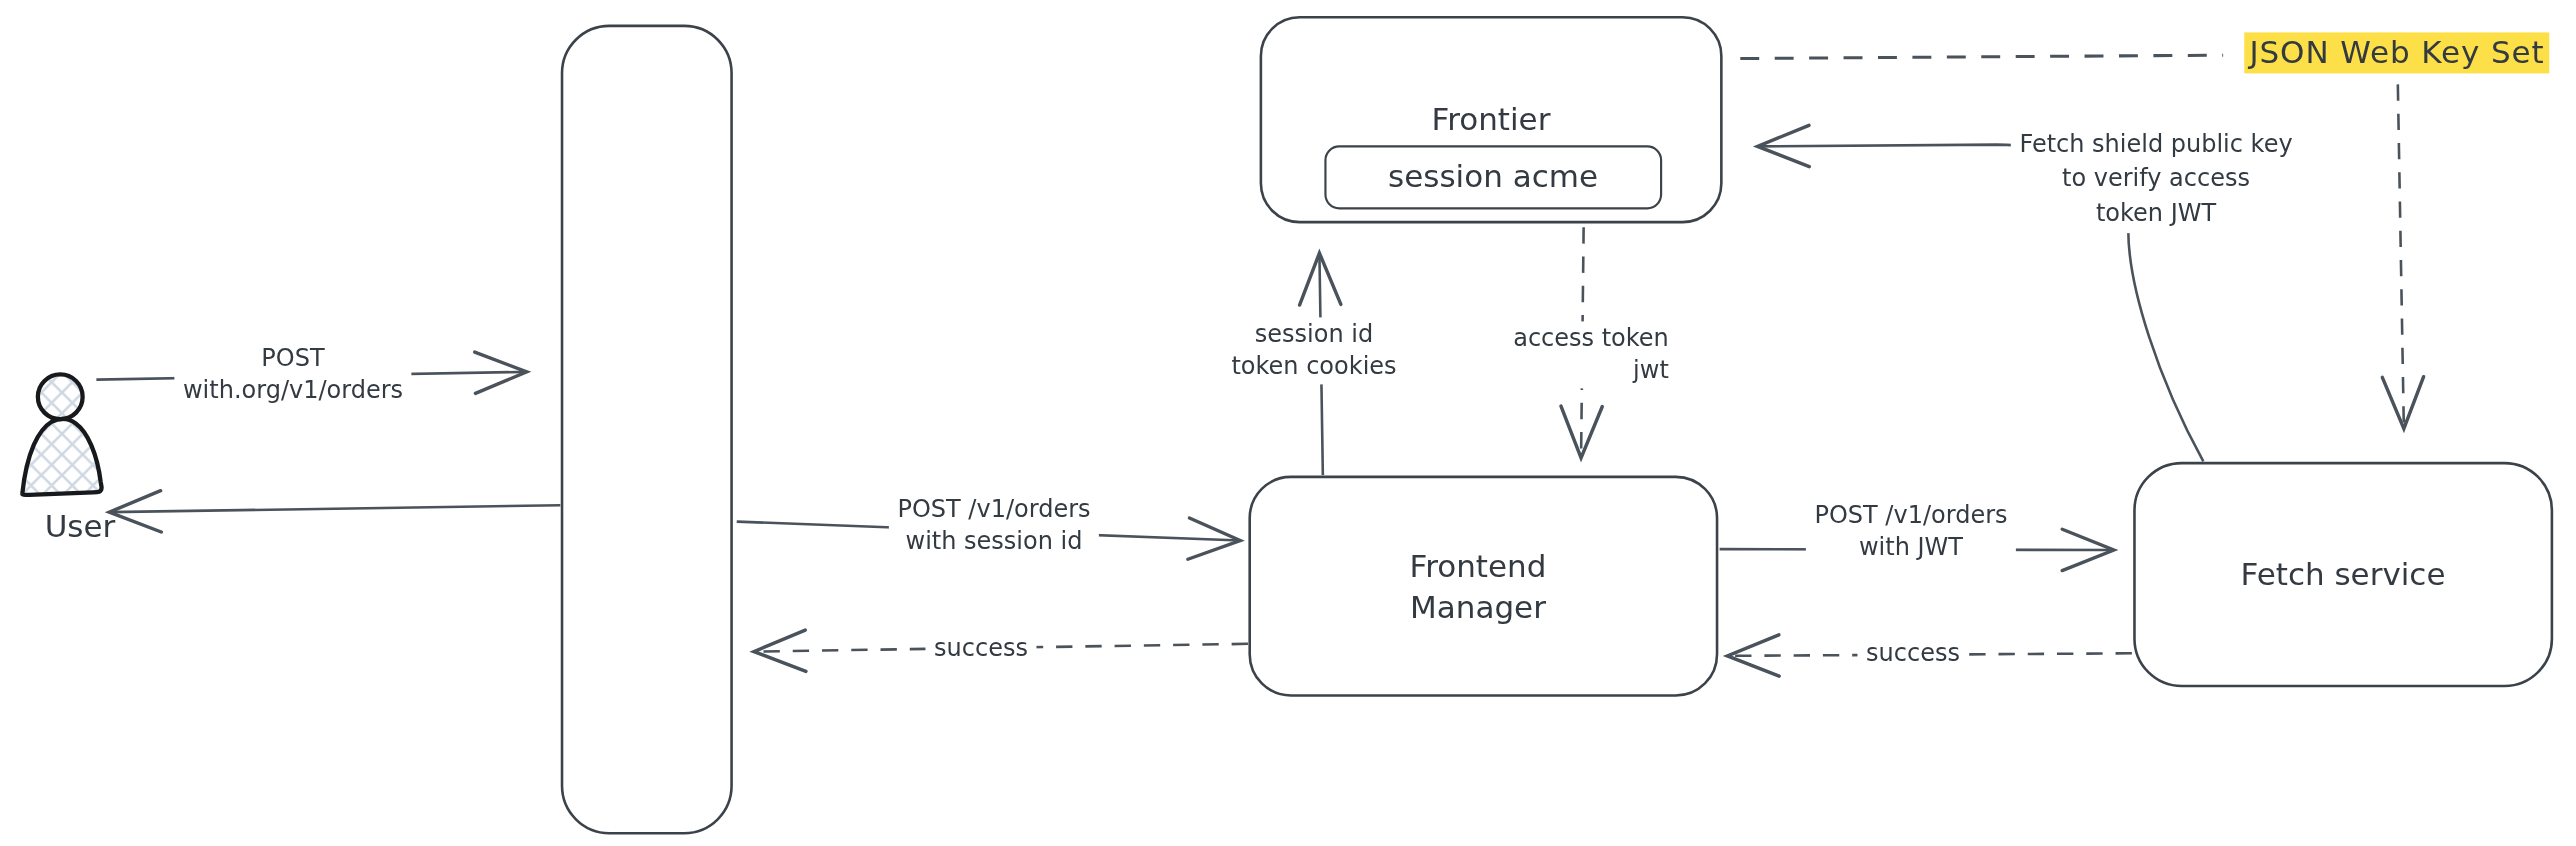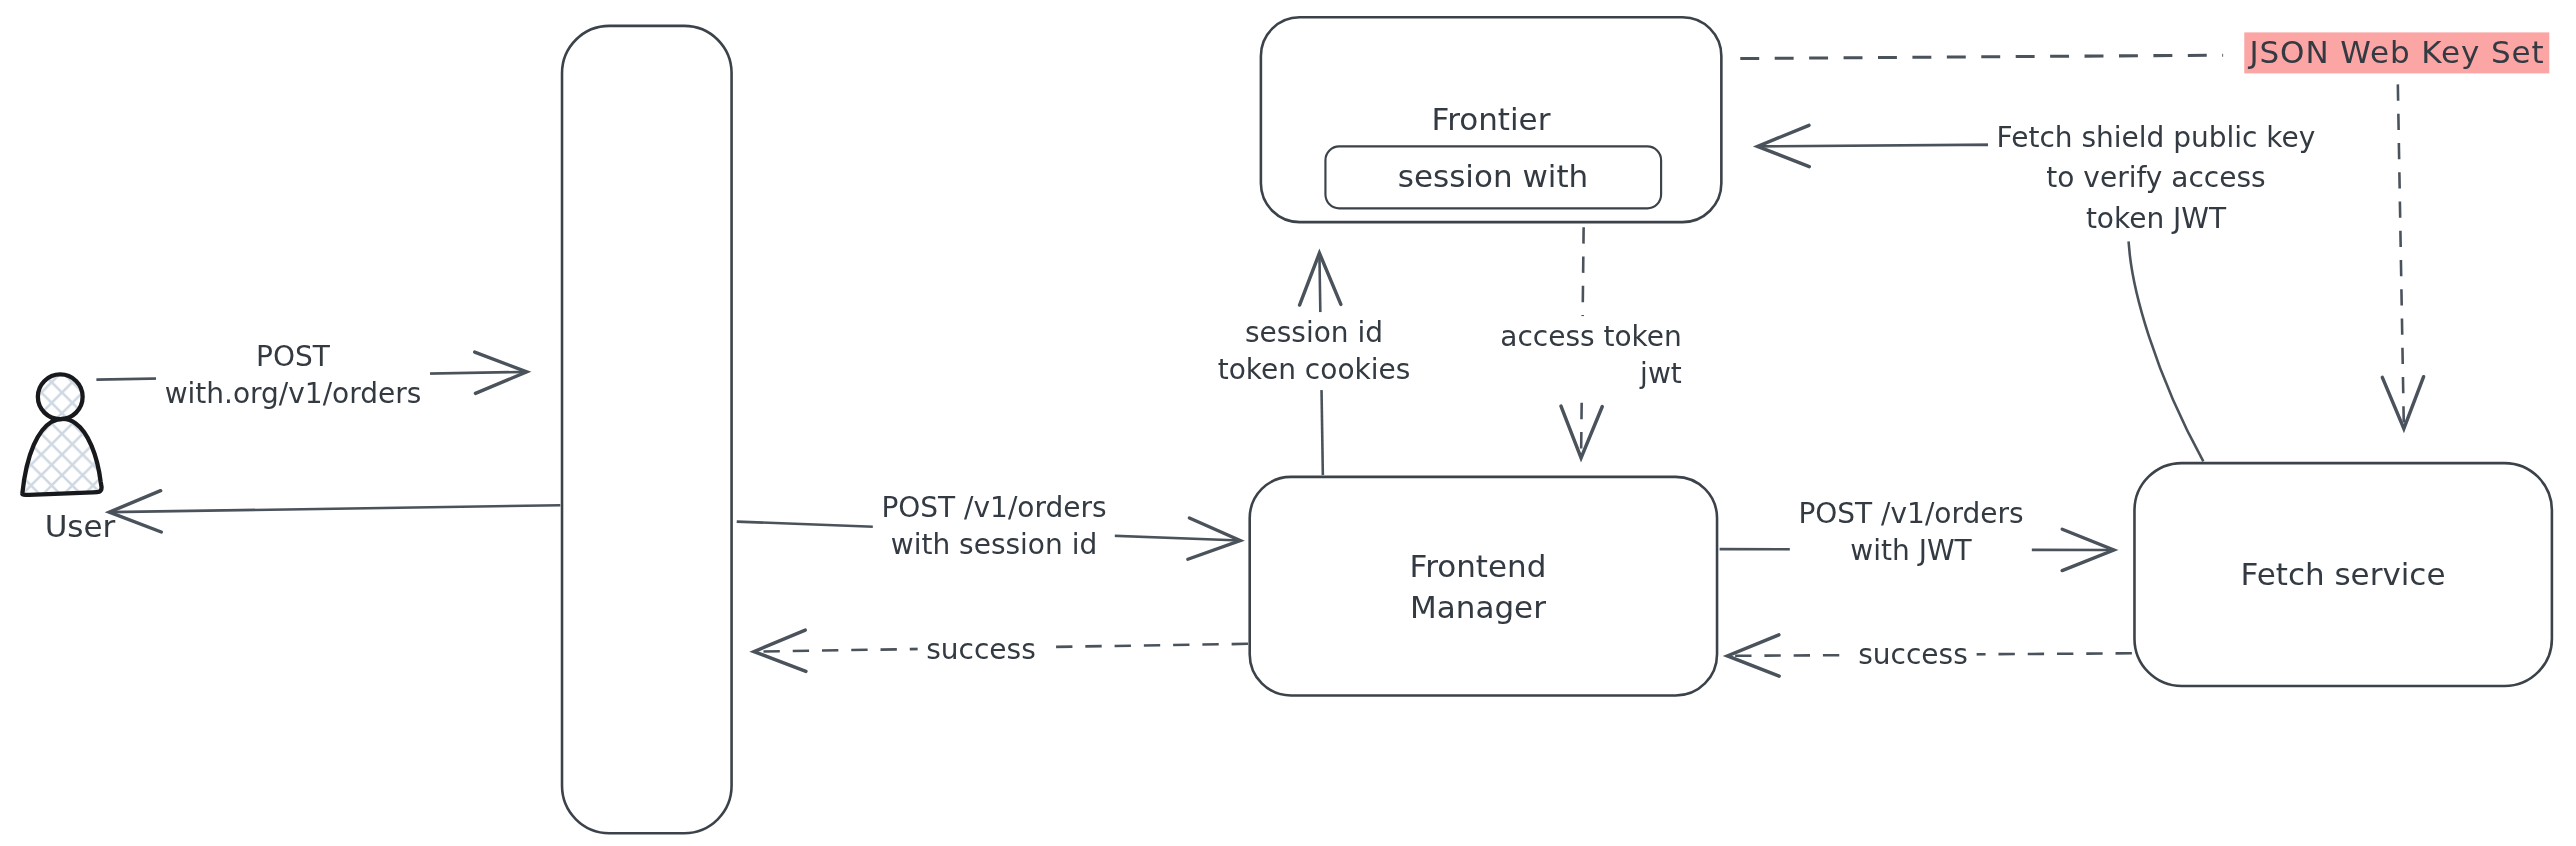--- a/index.html
+++ b/index.html
@@ -20,26 +20,26 @@
     position: absolute;
     transform: translate(-50%, -50%);
     text-align: center;
     white-space: pre-line;
     color: #333a42;
     line-height: 1.33;
     user-select: none;
   }
   .node-lbl { font-size: 31px; }
   .edge-lbl {
-    font-size: 28px;
+    font-size: 24px;
     background: #ffffff;
     padding: 1.7px 8.6px;
   }
   .fetch-lbl { line-height: 1.45; }
-  .jwks-lbl { font-size: 31px; letter-spacing: 0.9px; background:#fca5a5; padding: 0 5.2px; }
+  .jwks-lbl { font-size: 31px; letter-spacing: 0.9px; background:#fde047; padding: 0 5.2px; }
 </style>
 </head>
 <body>
 
 <div class="canvas">
 
   <svg class="layer" width="2576" height="847" viewBox="0 0 2993 984">
     <defs>
       <pattern id="hatch" patternUnits="userSpaceOnUse" width="24" height="24">
         <path d="M -6 6 L 6 -6 M 0 24 L 24 0 M 18 30 L 30 18" stroke="#cfd8e2" stroke-width="3" fill="none"></path>
@@ -72,21 +72,21 @@
     <path d="M 2560 536 C 2510 445 2470 330 2473 260 C 2475 205 2430 170 2320 168 L 2042 170" fill="none" stroke="#4a525b" stroke-width="3" marker-end="url(#ah)"></path>
     <path d="M 2022 68 L 2583 64" fill="none" stroke="#4a525b" stroke-width="3.5" stroke-dasharray="22 18"></path>
     <path d="M 2786 98 L 2793 498" fill="none" stroke="#4a525b" stroke-width="3" stroke-dasharray="19 15" marker-end="url(#ah)"></path>
   </svg>
 
   <div class="lbl node-lbl" style="left:65px; top:527px;margin-left:15px;">User</div>
 
 
   <div class="lbl node-lbl" style="left:1491px; top:120px;">Frontier</div>
 
-  <div class="lbl node-lbl" style="left:1493px; top:177px;">session with</div>
+  <div class="lbl node-lbl" style="left:1493px; top:177px;">session acme</div>
 
   <div class="lbl node-lbl" style="left:1478px; top:587px;">Frontend
 Manager</div>
 
   <div class="lbl node-lbl" style="left:2343px; top:575px;">Fetch service</div>
 
   <div class="lbl jwks-lbl" style="left:2397px; top:53px; position:absolute; transform:translate(-50%,-50%); white-space:nowrap;">JSON Web Key Set</div>
 
   <div class="lbl edge-lbl" style="left:293px; top:375px;">POST
 with.org/v1/orders</div>

